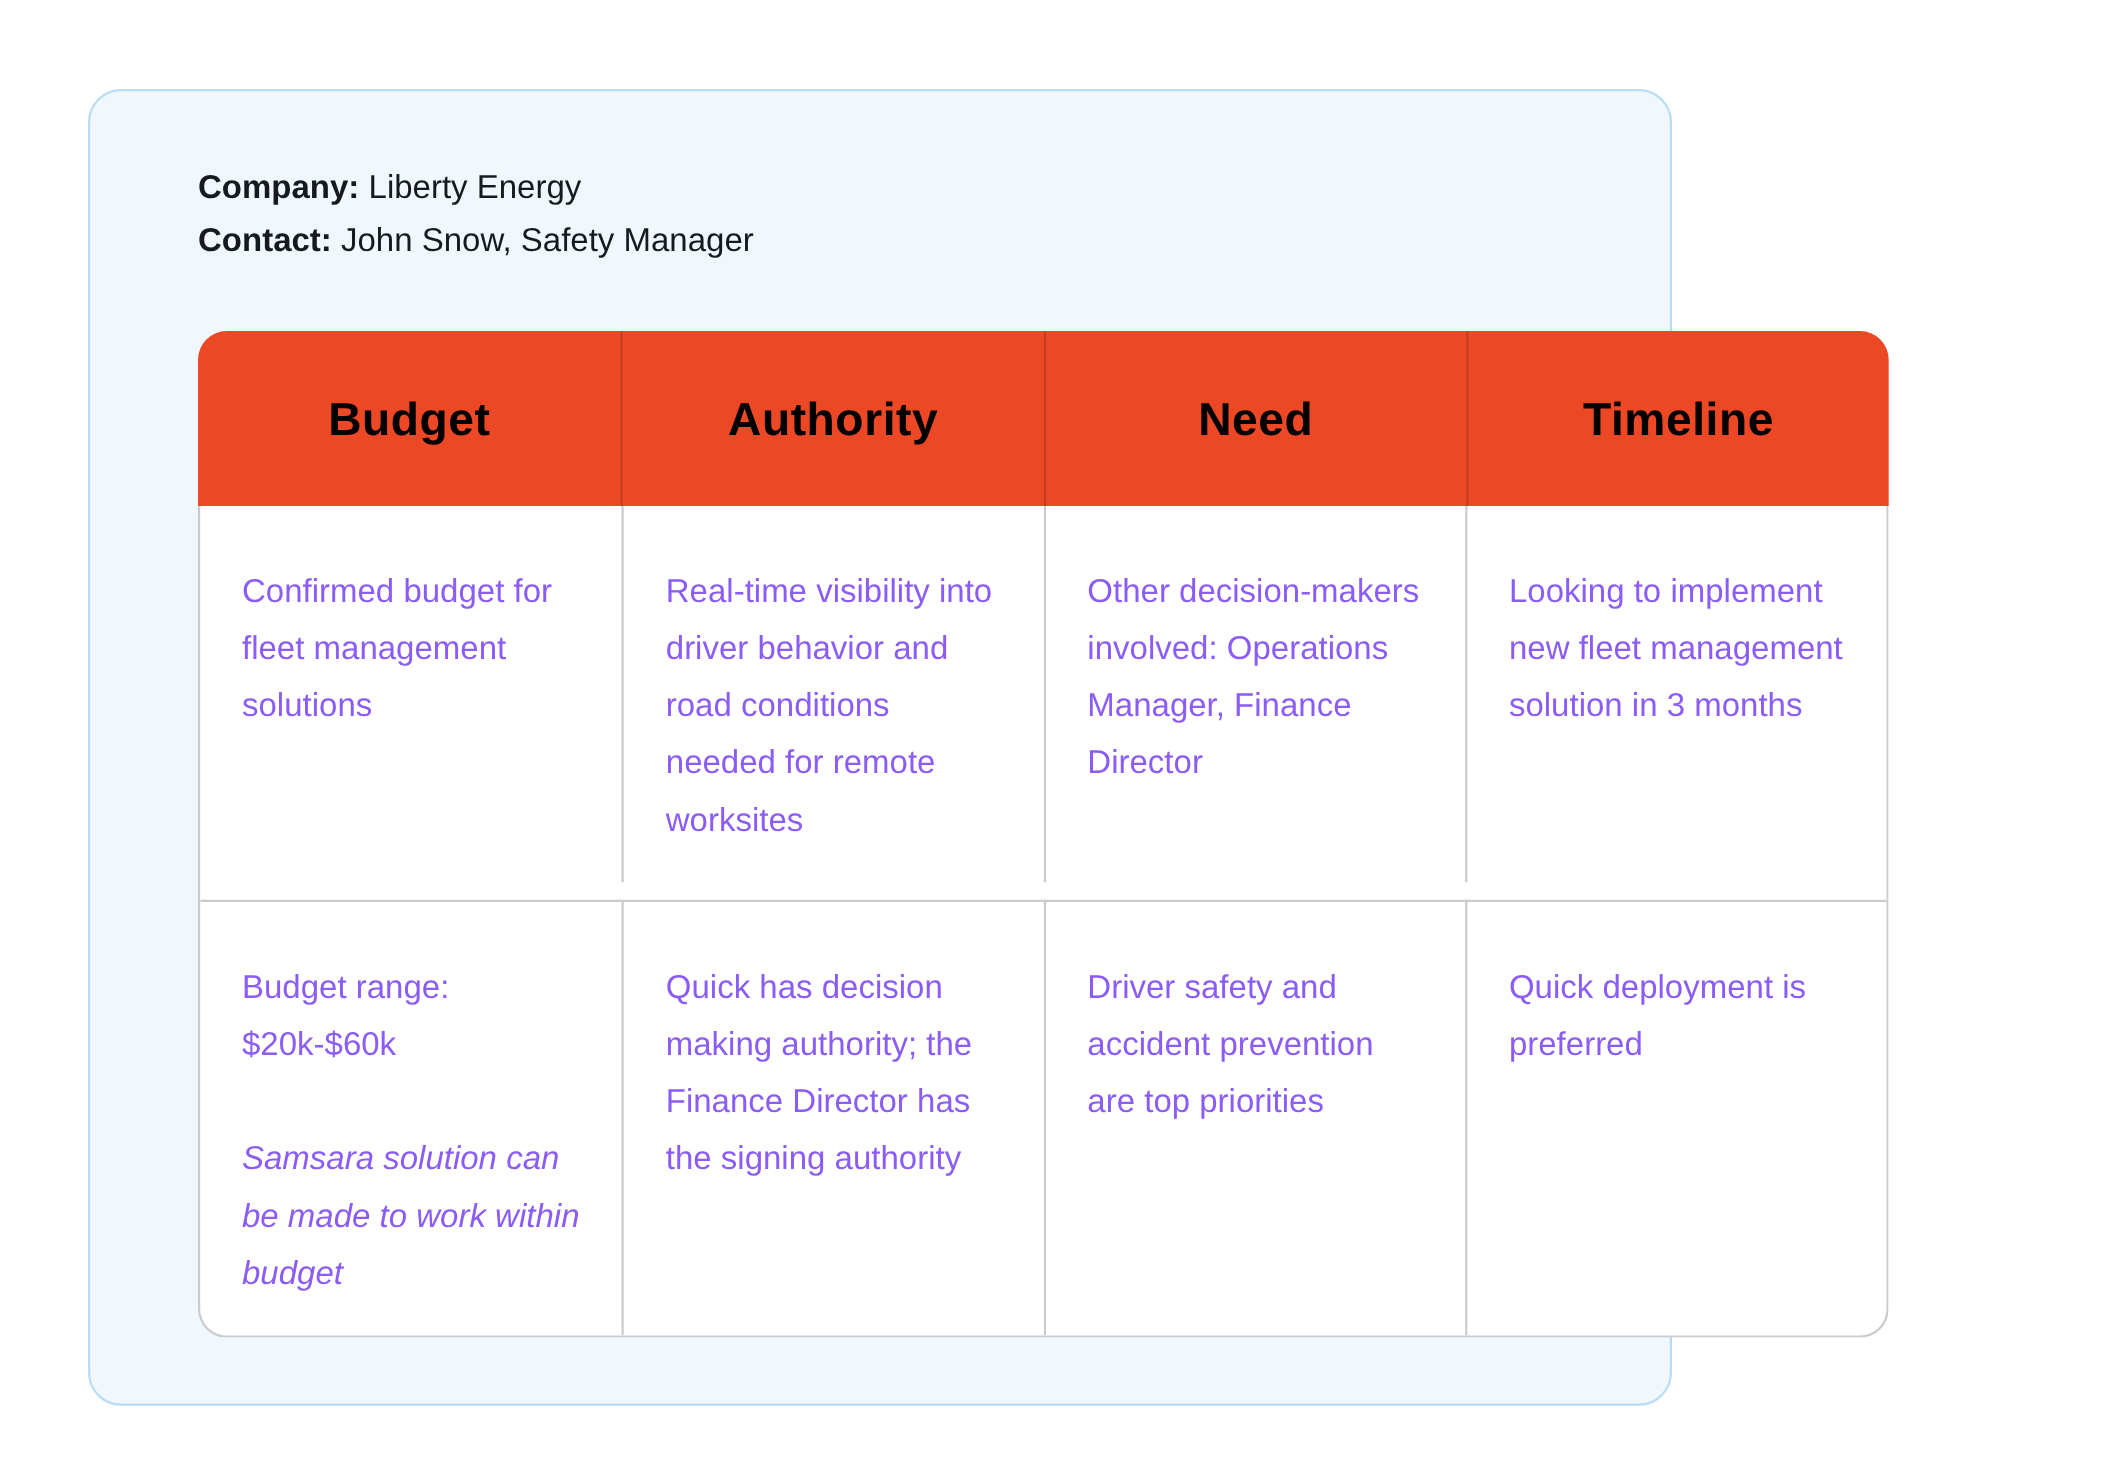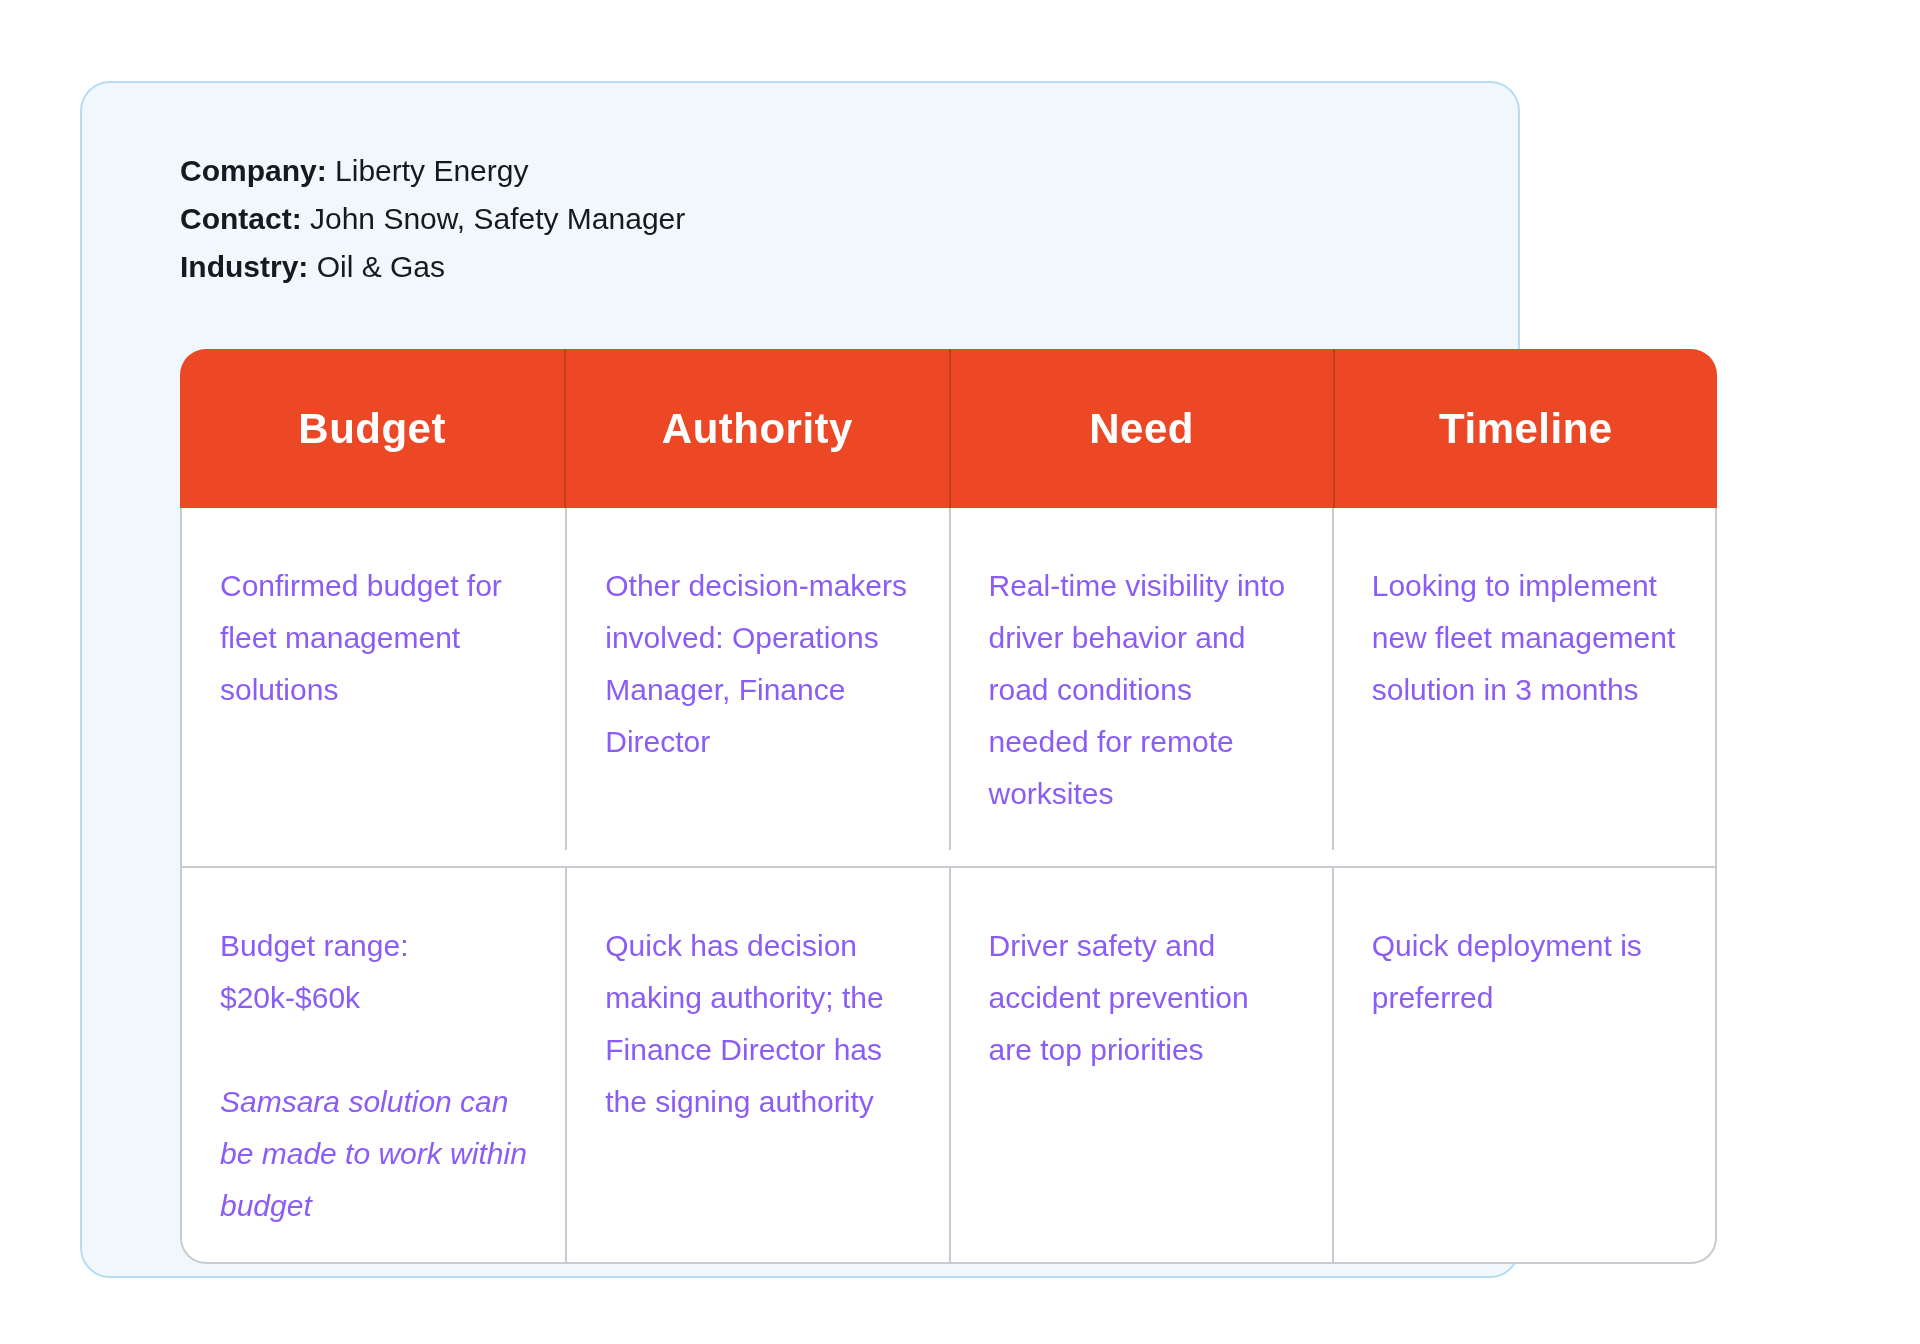--- a/index.html
+++ b/index.html
@@ -44,21 +44,21 @@
     grid-template-columns: repeat(4, 1fr);
     background: #EC4826;
     border-radius: 26px 26px 0 0;
     height: 159px;
     overflow: hidden;
   }
   .th {
     display: flex;
     align-items: center;
     justify-content: center;
-    color: #ffffff;
+    color: #000000;
     font-size: 42px;
     font-weight: 600;
     letter-spacing: 0.5px;
   }
   .th + .th { border-left: 2px solid rgba(0,0,0,0.16); }
 
   .tbl-body {
     display: grid;
     grid-template-columns: repeat(4, 1fr);
     background: #FFFFFF;
@@ -89,38 +89,34 @@
 
     <div class="info">
       <div class="info-line">
         <span class="info-label">Company:</span>
         <span class="info-value">Liberty Energy</span>
       </div>
       <div class="info-line">
         <span class="info-label">Contact:</span>
         <span class="info-value">John Snow, Safety Manager</span>
       </div>
-      <div class="info-line">
-        <span class="info-label">Industry:</span>
-        <span class="info-value">Oil &amp; Gas</span>
-      </div>
     </div>
 
     <div class="bant-table">
       <div class="tbl-header">
         <div class="th">Budget</div>
         <div class="th">Authority</div>
         <div class="th">Need</div>
         <div class="th">Timeline</div>
       </div>
 
       <div class="tbl-body">
         <div class="td r1 c0">Confirmed budget for fleet management solutions</div>
+        <div class="td r1 c2">Real-time visibility into driver behavior and road conditions needed for remote worksites</div>
         <div class="td r1 c1">Other decision-makers involved: Operations Manager, Finance Director</div>
-        <div class="td r1 c2">Real-time visibility into driver behavior and road conditions needed for remote worksites</div>
         <div class="td r1 c3">Looking to implement new fleet management solution in 3 months</div>
 
         <div class="td r2 c0">
           <div>Budget range: $20k-$60k</div>
           <div class="note">Samsara solution can be made to work within budget</div>
         </div>
         <div class="td r2 c1">Quick has decision making authority; the Finance Director has the signing authority</div>
         <div class="td r2 c2">Driver safety and accident prevention are top priorities</div>
         <div class="td r2 c3">Quick deployment is preferred</div>
       </div>

